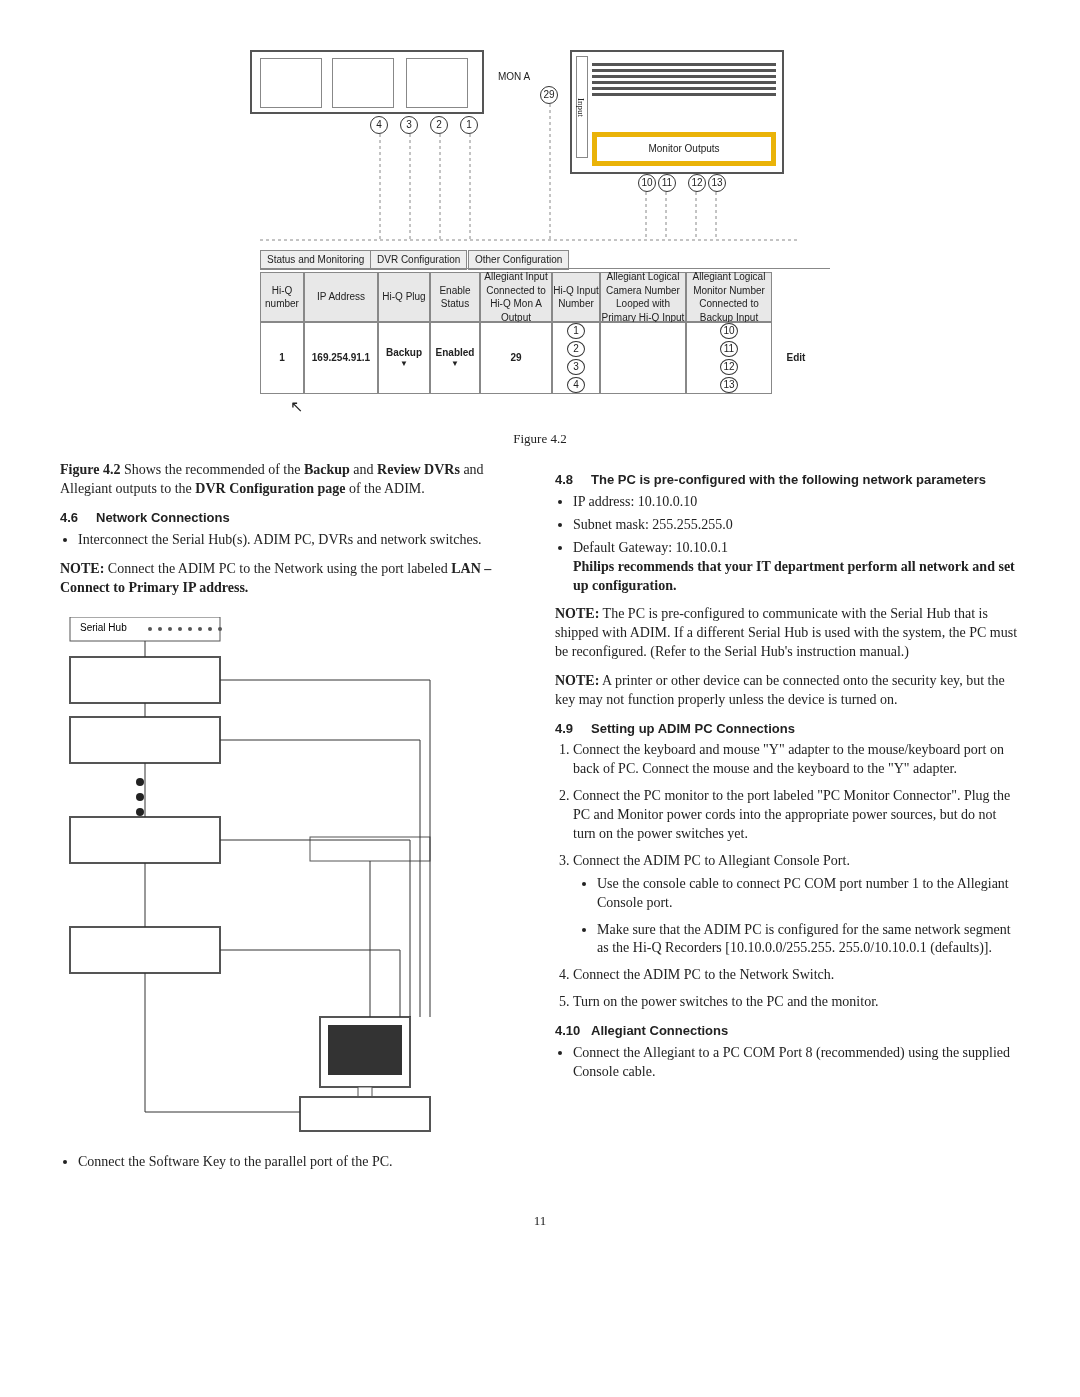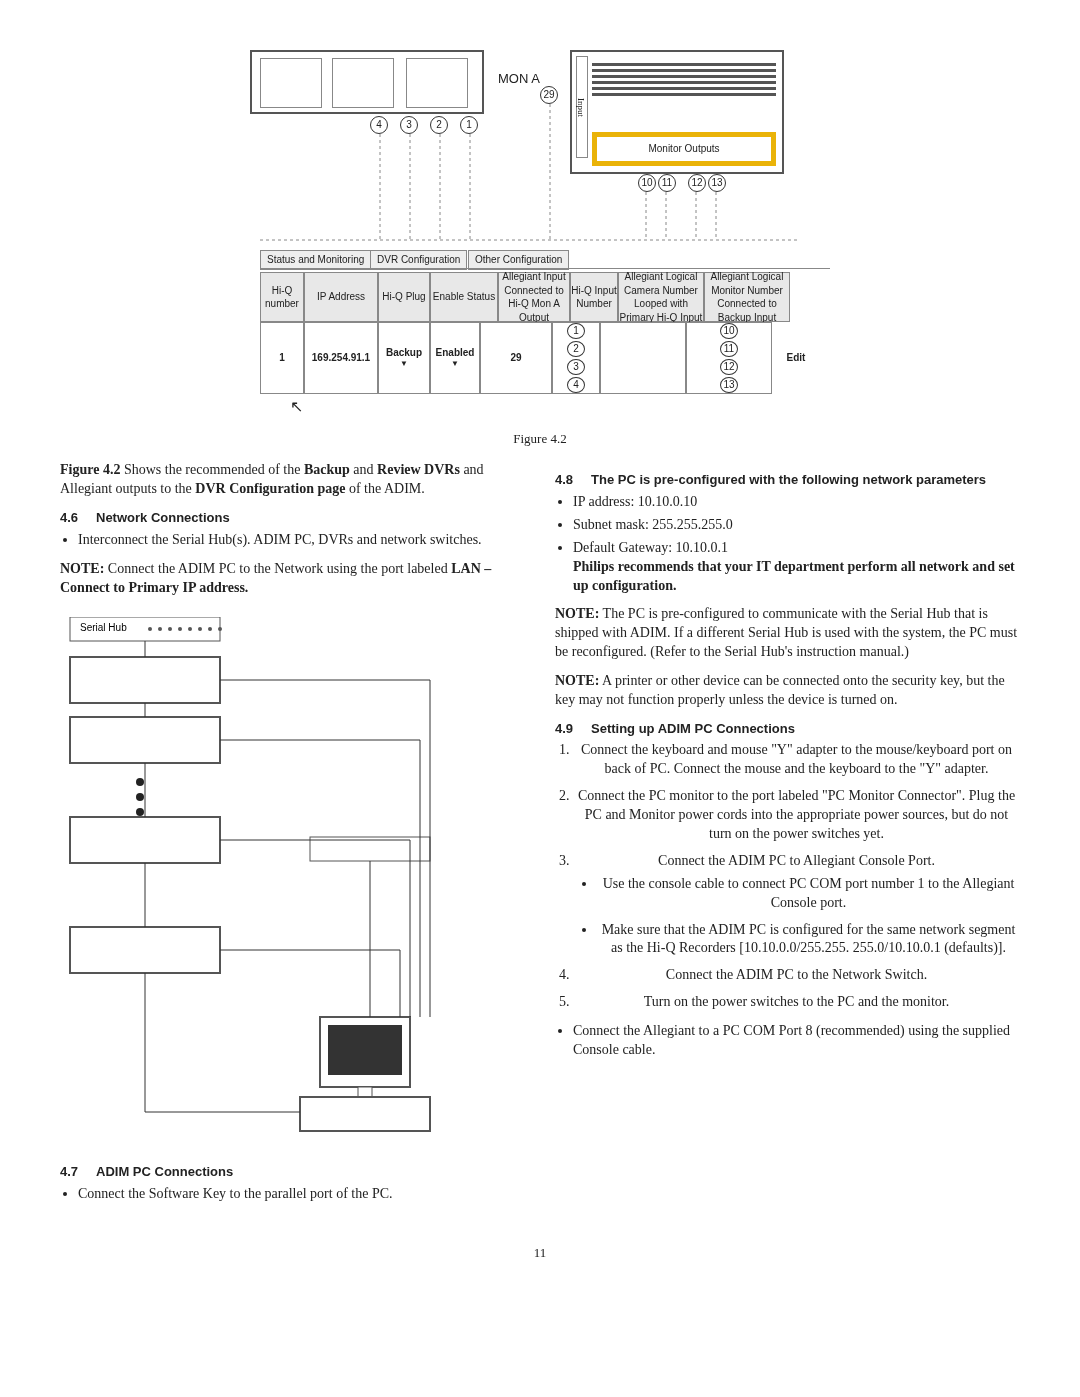--- a/index.html
+++ b/index.html
@@ -47,21 +47,21 @@
   ul.bullets {
     list-style: disc;
     margin: 0 0 10px 18px;
     padding: 0;
   }
   ul.bullets li { margin: 0 0 4px 0; }
   ol.steps {
     margin: 0 0 10px 18px;
     padding: 0;
   }
-  ol.steps li { margin: 0 0 8px 0; text-align: center; }
+  ol.steps li { margin: 0 0 8px 0; }
   ul.sub {
     list-style: disc;
     margin: 4px 0 4px 24px;
     padding: 0;
   }
   .bold { font-weight: bold; }
   .note-label { font-weight: bold; }
   .diagram-box {
     width: 380px;
     height: 520px;
@@ -108,21 +108,21 @@
 
 <div class="figure-area">
   <div class="figure-svg-wrap">
     
     <div style="position:absolute;left:10px;top:10px;width:230px;height:60px;border:2px solid #555;background:#fff;">
       <div style="position:absolute;left:8px;top:6px;width:60px;height:48px;border:1px solid #888"></div>
       <div style="position:absolute;left:80px;top:6px;width:60px;height:48px;border:1px solid #888"></div>
       <div style="position:absolute;left:154px;top:6px;width:60px;height:48px;border:1px solid #888"></div>
     </div>
     
-    <div style="position:absolute;left:258px;top:30px;font-size:13px;font-family:Arial">MON A</div>
+    <div style="position:absolute;left:258px;top:30px;font-size:10px;font-family:Arial">MON A</div>
     <span class="circle-num" style="position:absolute;left:300px;top:46px">29</span>
     
     <span class="circle-num" style="position:absolute;left:130px;top:76px">4</span>
     <span class="circle-num" style="position:absolute;left:160px;top:76px">3</span>
     <span class="circle-num" style="position:absolute;left:190px;top:76px">2</span>
     <span class="circle-num" style="position:absolute;left:220px;top:76px">1</span>
 
     
     <div style="position:absolute;left:330px;top:10px;width:210px;height:120px;border:2px solid #555;background:#fff">
       <div style="position:absolute;left:4px;top:4px;width:10px;height:100px;border:1px solid #888;font-size:9px;writing-mode:vertical-rl;text-align:center">Input</div>
@@ -160,21 +160,21 @@
     <div class="tab" style="left:20px">Status and Monitoring</div>
     <div class="tab" style="left:130px">DVR Configuration</div>
     <div class="tab" style="left:228px">Other Configuration</div>
     <div style="position:absolute;left:20px;top:228px;right:10px;height:1px;background:#888"></div>
 
     
     <div style="position:absolute;left:20px;top:232px;display:flex;width:560px;height:50px">
       <div class="cell hdrcell" style="width:44px">Hi-Q number</div>
       <div class="cell hdrcell" style="width:74px">IP Address</div>
       <div class="cell hdrcell" style="width:52px">Hi-Q Plug</div>
-      <div class="cell hdrcell" style="width:68px">Enable Status</div>
+      <div class="cell hdrcell" style="width:50px">Enable Status</div>
       <div class="cell hdrcell" style="width:72px">Allegiant Input Connected to Hi-Q Mon A Output</div>
       <div class="cell hdrcell" style="width:48px">Hi-Q Input Number</div>
       <div class="cell hdrcell" style="width:86px">Allegiant Logical Camera Number Looped with Primary Hi-Q Input</div>
       <div class="cell hdrcell" style="width:86px">Allegiant Logical Monitor Number Connected to Backup Input</div>
     </div>
 
     
     <div style="position:absolute;left:20px;top:282px;display:flex;width:560px;height:72px">
       <div class="cell" style="width:44px;font-weight:bold">1</div>
       <div class="cell" style="width:74px;font-weight:bold">169.254.91.1</div>
@@ -259,23 +259,20 @@
       <path d="M 160 223 L 350 223 L 350 400" fill="none" stroke="#333"></path>
       <path d="M 160 333 L 340 333 L 340 400" fill="none" stroke="#333"></path>
       <path d="M 85 24 L 85 40" stroke="#333"></path>
       <path d="M 85 86 L 85 100" stroke="#333"></path>
       <path d="M 85 146 L 85 200" stroke="#333"></path>
       <path d="M 85 246 L 85 310" stroke="#333"></path>
       <path d="M 85 356 L 85 495 L 240 495" stroke="#333" fill="none"></path>
       <path d="M 310 244 L 310 400" stroke="#333"></path>
     </svg>
 
-    <div class="sec-heading">
-      <span class="num">4.7</span><span>ADIM PC Connections</span>
-    </div>
     <ul class="bullets">
       <li>Connect the Software Key to the parallel port of the PC.</li>
     </ul>
   </div>
 
   <div class="col">
     <div class="sec-heading">
       <span class="num">4.8</span><span>The PC is pre-configured with the following network parameters</span>
     </div>
     <ul class="bullets">
@@ -303,19 +300,22 @@
         <span>Connect the ADIM PC to Allegiant Console Port.</span>
         <ul class="sub">
           <li>Use the console cable to connect PC COM port number 1 to the Allegiant Console port.</li>
           <li>Make sure that the ADIM PC is configured for the same network segment as the Hi-Q Recorders [10.10.0.0/255.255. 255.0/10.10.0.1 (defaults)].</li>
         </ul>
       </li>
       <li>Connect the ADIM PC to the Network Switch.</li>
       <li>Turn on the power switches to the PC and the monitor.</li>
     </ol>
 
+    <div class="sec-heading">
+      <span class="num">4.10</span><span>Allegiant Connections</span>
+    </div>
     <ul class="bullets">
       <li>Connect the Allegiant to a PC COM Port 8 (recommended) using the supplied Console cable.</li>
     </ul>
   </div>
 </div>
 
 <div class="page-num">11</div>
 
 </body></html>

